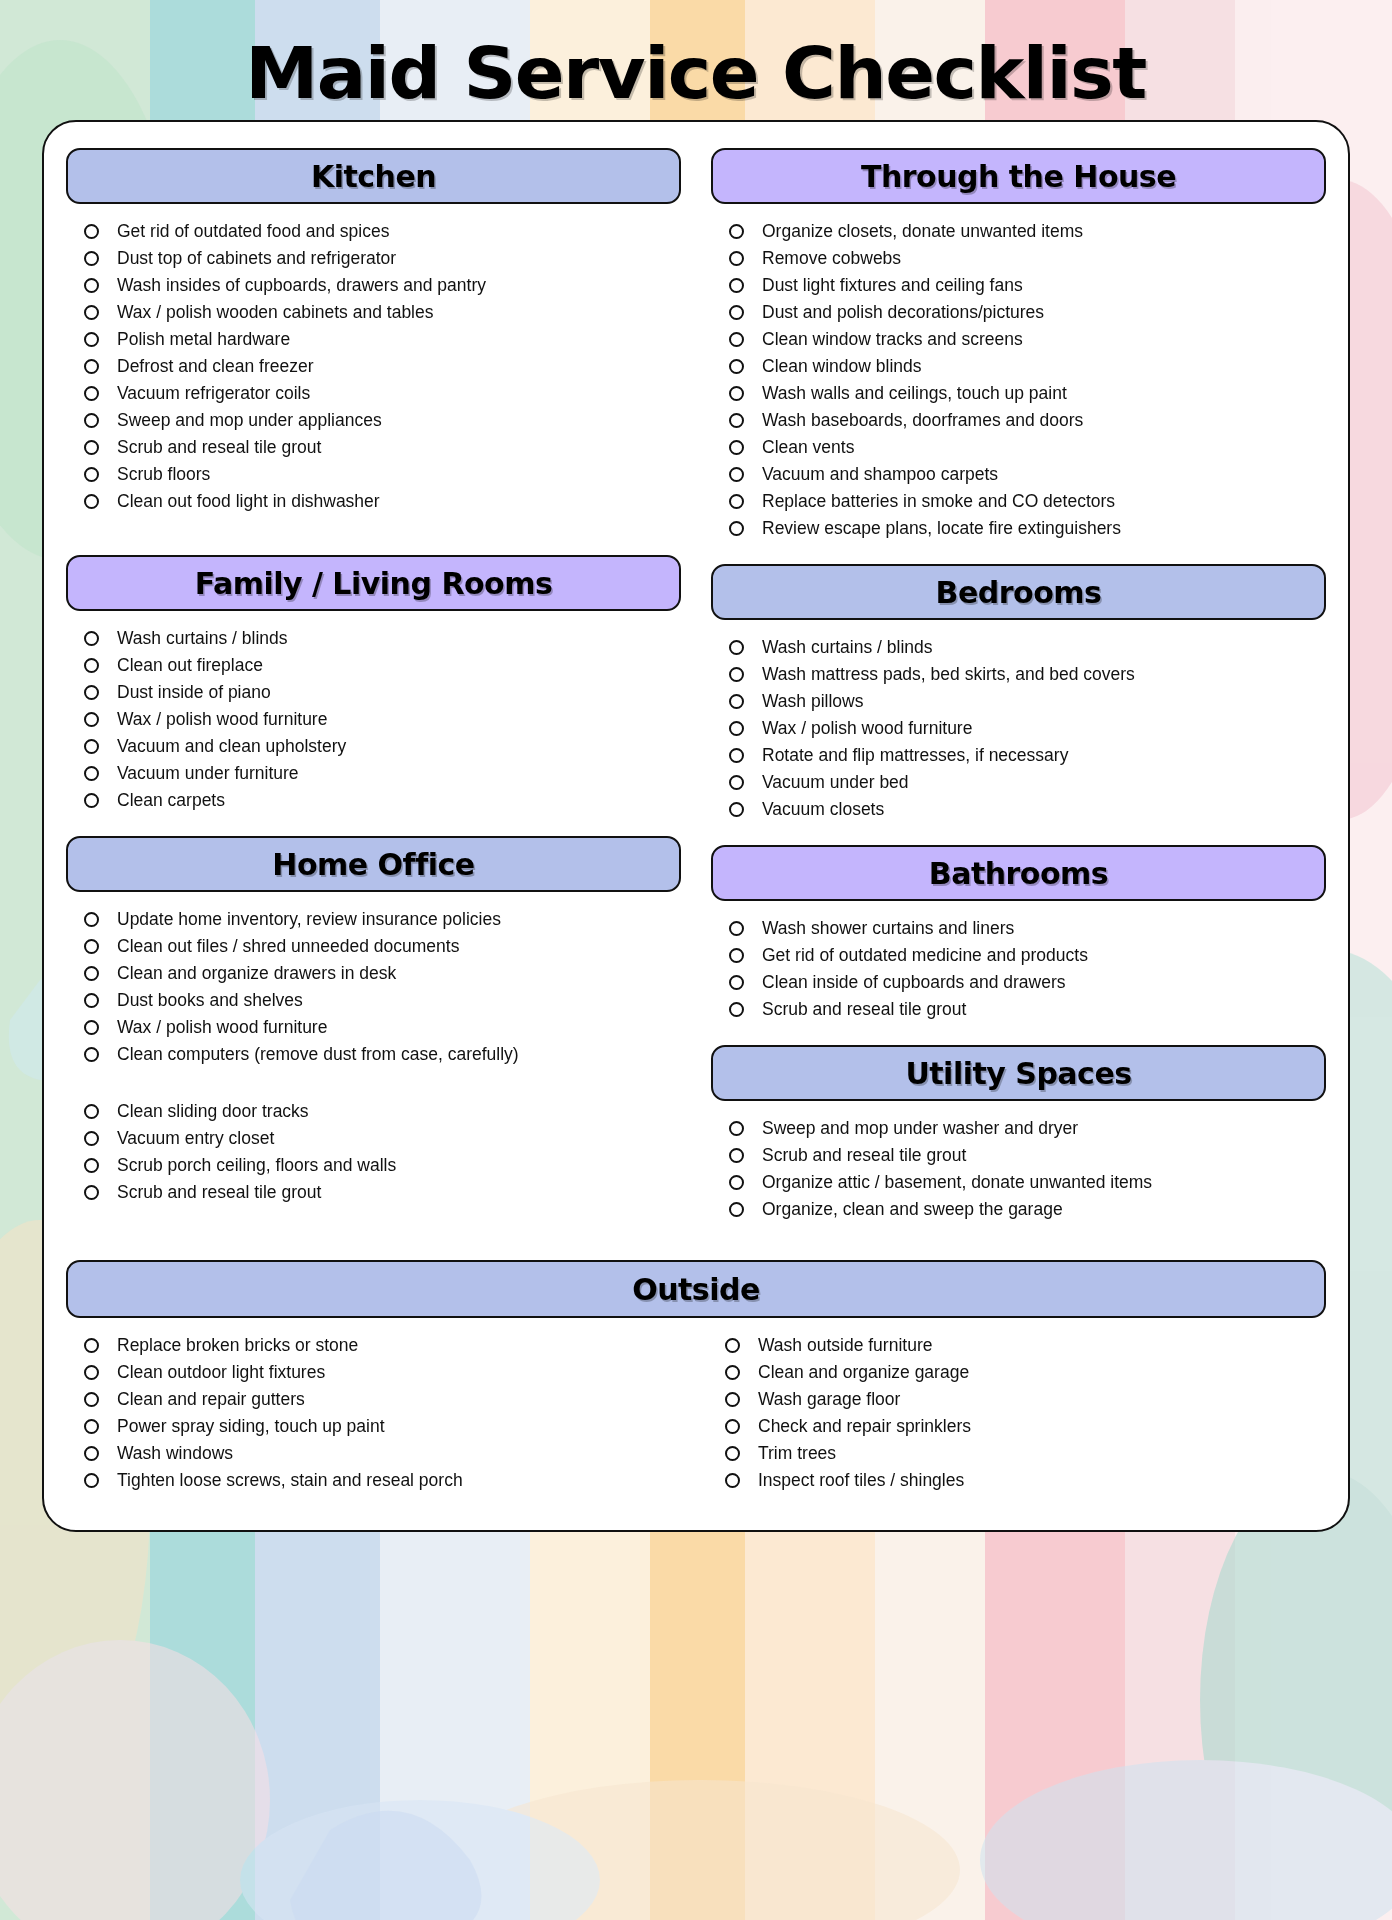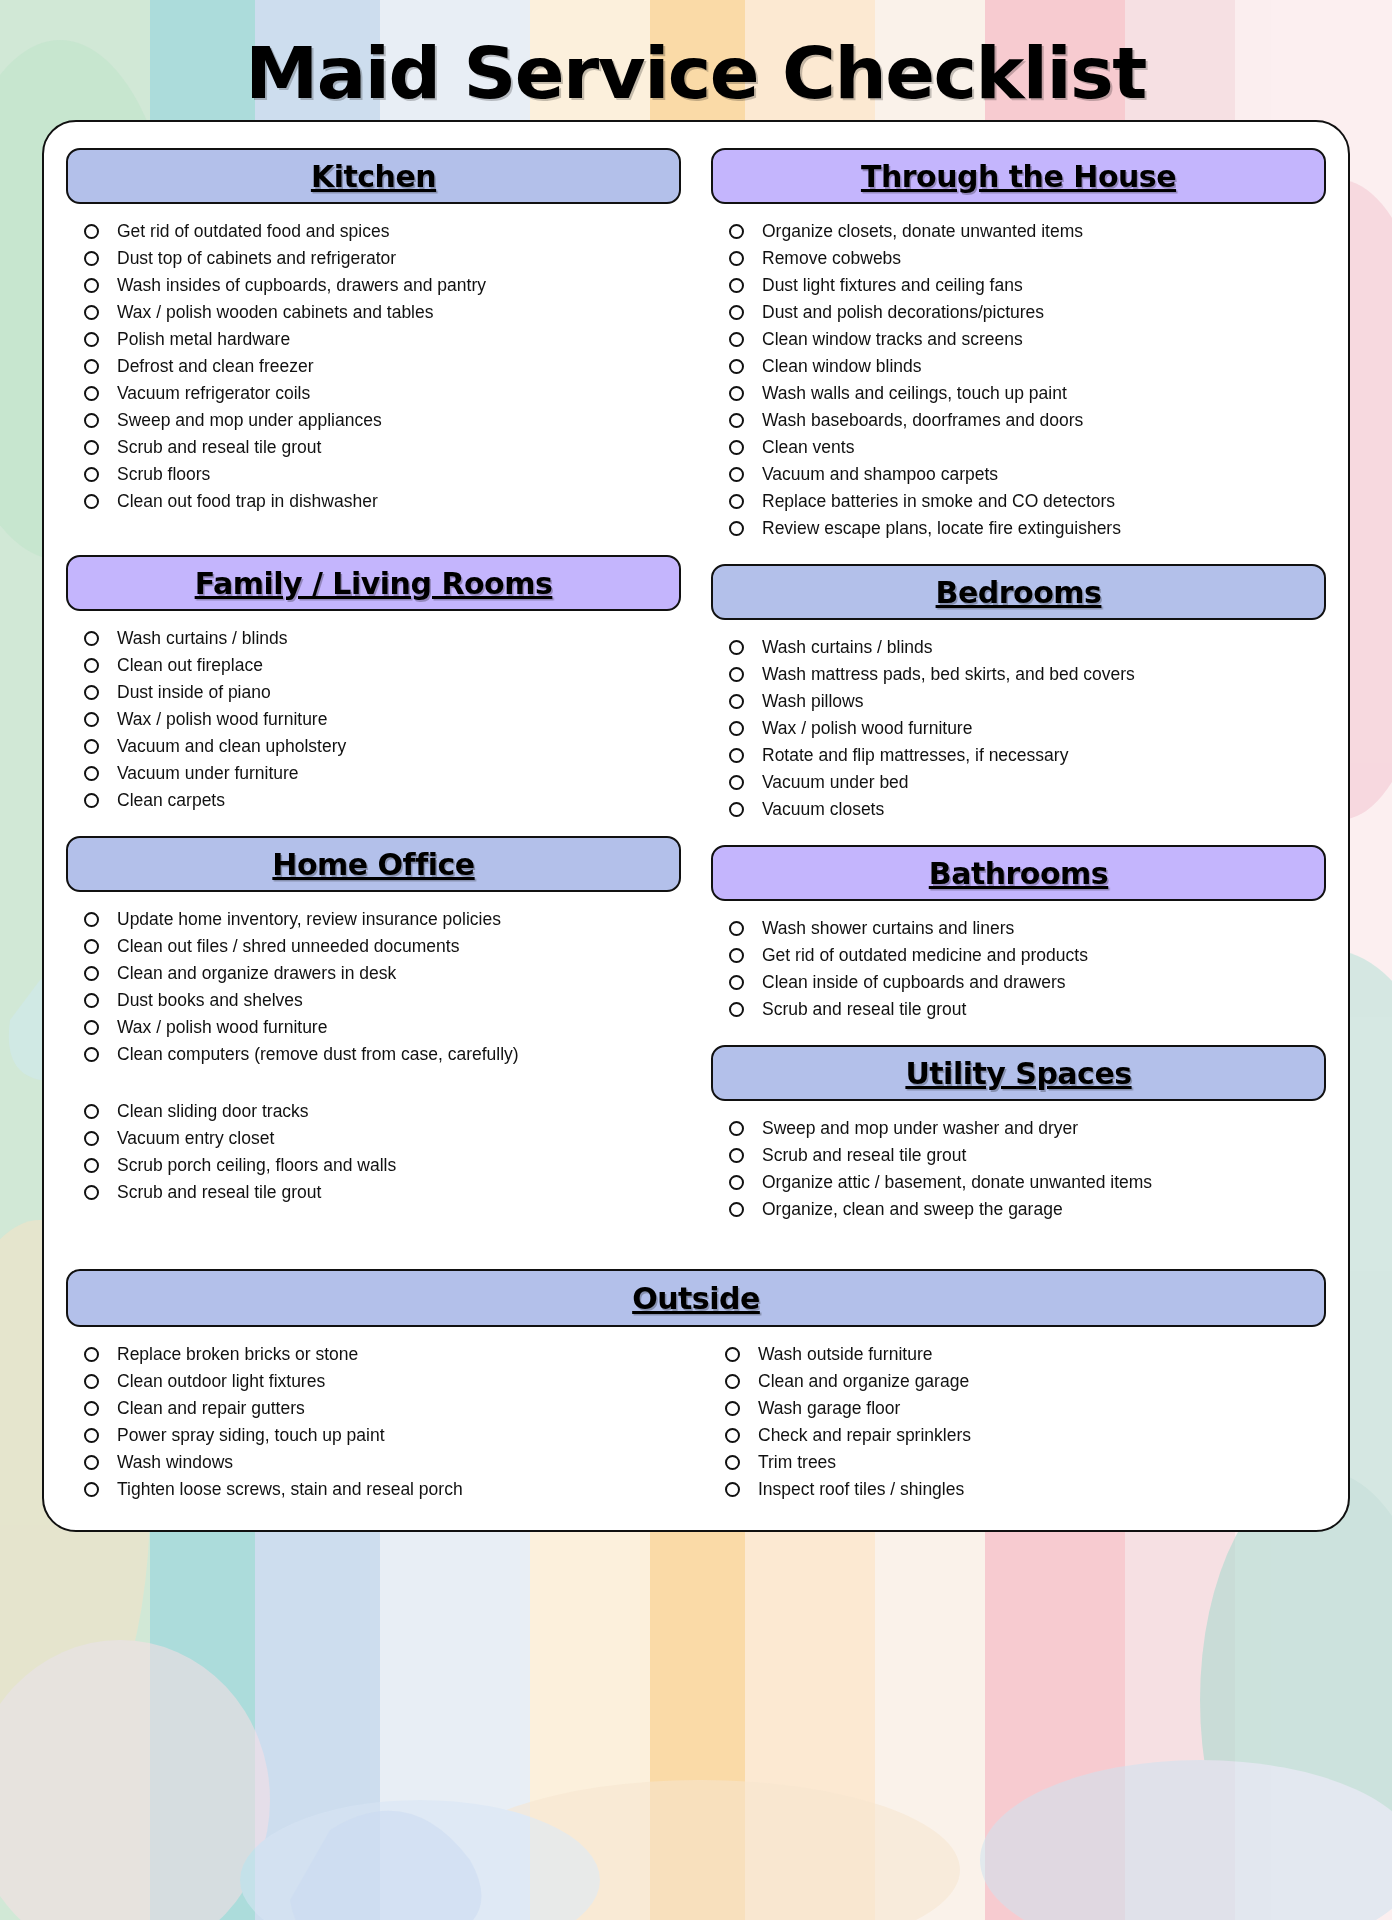--- a/index.html
+++ b/index.html
@@ -68,21 +68,20 @@
   
   .sec-head {
     border: 2px solid #111;
     border-radius: 14px;
     height: 56px;
     display: flex;
     align-items: center;
     justify-content: center;
     box-sizing: border-box;
     margin-bottom: 6px;
-    text-decoration: underline;
   }
   .sec-head.blue { background: #b3c0ea; }
   .sec-head.pink { background: #c4b5fd; }
   .sec-head h2 {
     margin: 0;
     font-family: "DejaVu Sans", sans-serif;
     font-weight: 700;
     font-size: 30px;
     letter-spacing: -0.5px;
     color: #000;
@@ -112,21 +111,21 @@
     margin-left: 18px;
     margin-right: 18px;
     box-sizing: border-box;
     background: #fff;
   }
   .itxt { white-space: nowrap; }
 
   .blk { margin-bottom: 22px; }
 
   
-  #outside-block { margin-top: 24px; }
+  #outside-block { margin-top: 15px; }
   #outside-block .sec-head { height: 58px; }
   #outside-cols {
     display: grid;
     grid-template-columns: 1fr 1fr;
     column-gap: 22px;
   }
 
   .spacer-sm { height: 18px; }
 </style>
 </head>
@@ -217,21 +216,21 @@
           <li>
               <span class="bullet"></span>
               <span class="itxt">Scrub and reseal tile grout</span>
             </li>
           <li>
               <span class="bullet"></span>
               <span class="itxt">Scrub floors</span>
             </li>
           <li>
               <span class="bullet"></span>
-              <span class="itxt">Clean out food trap in dishwasher</span>
+              <span class="itxt">Clean out food light in dishwasher</span>
             </li>
         </ul>
       </div>
 
       <div class="spacer-sm"></div>
 
       <div class="blk">
         <div class="sec-head pink">
           <h2>Family / Living Rooms</h2>
         </div>

